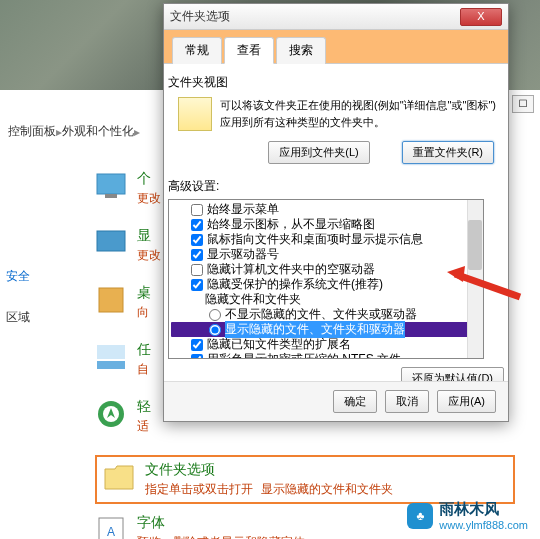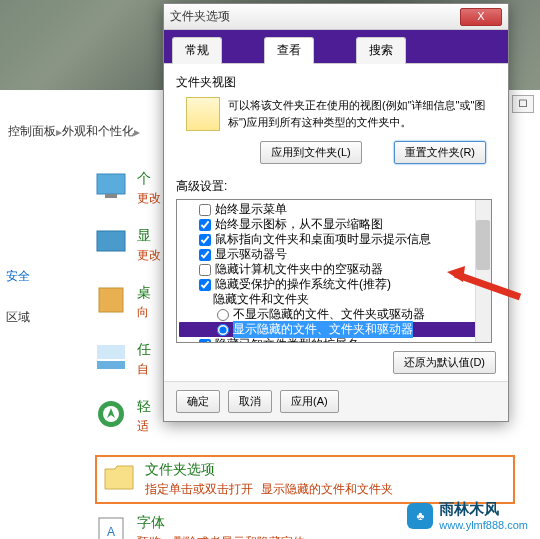--- a/index.html
+++ b/index.html
@@ -15,43 +15,43 @@
 .cat{display:flex;align-items:flex-start;margin-bottom:20px;gap:10px;}
 .cat-icon{width:32px;height:32px;flex-shrink:0;}
 .cat-text .title{color:#1a7a1a;font-size:14px;margin-bottom:2px;}
 .cat-text .sub{color:#c2410c;font-size:12px;}
 .cat-text .sub span{margin-right:8px;}
 .highlight-box{border:2px solid #f08030;padding:4px 6px;}
 .dialog{position:absolute;top:3px;left:163px;width:346px;height:419px;background:#fff;border:1px solid #888;box-shadow:0 3px 15px rgba(0,0,0,0.4);}
 .titlebar{height:26px;background:linear-gradient(#fdfdfd,#e8e8e8);display:flex;align-items:center;padding:0 6px;border-bottom:1px solid #ccc;}
 .titlebar-title{flex:1;color:#333;font-size:12px;}
 .close-btn{width:42px;height:18px;background:linear-gradient(#e07070,#c83838);border:1px solid #a83030;border-radius:2px;color:#fff;text-align:center;line-height:15px;font-size:11px;}
-.tabs{display:flex;padding:6px 16px 0 8px;background:#4c1d95;border-bottom:1px solid #ccc;position:relative;gap:40px;}
+.tabs{display:flex;padding:6px 16px 0 8px;background:#fdba74;border-bottom:1px solid #ccc;position:relative;}
 .tab{padding:4px 12px;border:1px solid #ccc;border-bottom:none;background:#f5f5f5;margin-right:2px;border-radius:3px 3px 0 0;position:relative;top:1px;font-size:12px;}
 .tab.active{background:#fff;border-bottom:1px solid #fff;}
-.tab-content{padding:10px 12px;}
+.tab-content{padding:10px 4px;}
 .fv-section .fv-title{font-size:12px;margin-bottom:6px;}
 .fv-body{display:flex;gap:8px;align-items:flex-start;margin-left:10px;}
 .fv-icon{width:34px;height:34px;background:linear-gradient(#fff8d0,#ffe890);border:1px solid #d0c060;flex-shrink:0;}
 .fv-text{flex:1;font-size:11px;line-height:1.5;}
 .fv-buttons{display:flex;justify-content:flex-end;margin:10px 10px 0 0;}
 .btn{padding:3px 10px;border:1px solid #999;border-radius:2px;background:linear-gradient(#fdfdfd,#e8e8e8);font-size:11px;cursor:pointer;}
 .btn-default{border:1px solid #4a90d0;box-shadow:0 0 2px #4a90d0;margin-left:32px;}
 .adv-title{font-size:12px;margin:14px 0 4px 0;}
-.tree{width:316px;height:144px;border:1px solid #888;background:#fff;overflow:hidden;padding:2px;position:relative;}
+.tree{width:316px;height:160px;border:1px solid #888;background:#fff;overflow:hidden;padding:2px;position:relative;}
 .tree-row{display:flex;align-items:center;height:15px;font-size:11px;white-space:nowrap;}
 .tree-row.lvl1{padding-left:20px;}
 .tree-row.lvl2{padding-left:38px;}
 .tree-row input[type=checkbox],.tree-row input[type=radio]{margin-right:4px;width:12px;height:12px;}
 .tree-row.selected{background:#4c1d95;color:#fff;border-radius:1px;}
 .tree-row.selected span{background:#3399ff;}
 .scrollbar-v{position:absolute;right:0;top:0;width:16px;height:100%;background:#f0f0f0;border-left:1px solid #ddd;}
 .scrollbar-thumb{position:absolute;right:1px;top:20px;width:14px;height:50px;background:#c8c8c8;border-radius:2px;}
 .restore-row{display:flex;justify-content:flex-end;margin:8px 0;}
-.footer-btns{display:flex;gap:8px;padding:8px 12px;border-top:1px solid #ddd;position:absolute;bottom:0;left:0;right:0;background:#f5f5f5;}
+.footer-btns{display:flex;justify-content:flex-end;gap:8px;padding:8px 12px;border-top:1px solid #ddd;position:absolute;bottom:0;left:0;right:0;background:#f5f5f5;}
 .arrow{position:absolute;top:262px;left:445px;pointer-events:none;}
 .arrow svg{width:80px;height:40px;}
 .logo{position:absolute;bottom:8px;right:12px;display:flex;align-items:center;gap:6px;}
 .logo-badge{width:26px;height:26px;background:#2090d0;border-radius:6px;display:flex;align-items:center;justify-content:center;color:#fff;font-weight:bold;}
 .logo-text{display:flex;flex-direction:column;}
 .logo-text .cn{color:#0c4a6e;font-size:15px;font-weight:bold;}
 .logo-text .url{color:#2090d0;font-size:11px;}
 .win-btns{position:absolute;top:95px;right:6px;display:flex;gap:2px;}
 .win-btn{width:22px;height:18px;border:1px solid #aaa;background:#f5f5f5;font-size:10px;text-align:center;line-height:16px;}
 </style>

